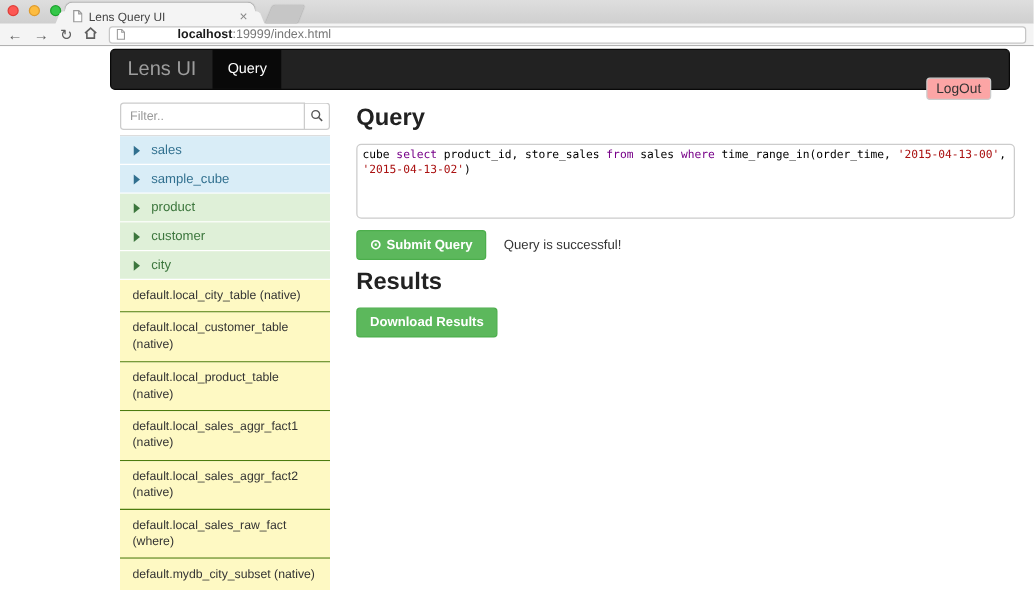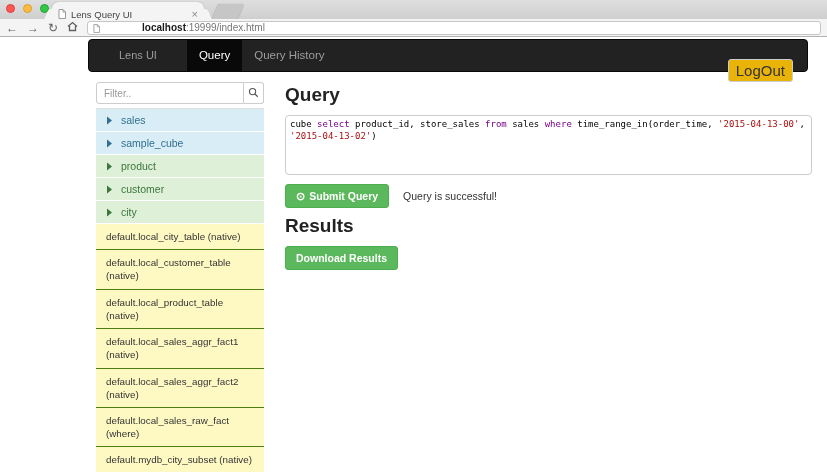--- a/index.html
+++ b/index.html
@@ -32,26 +32,26 @@
   .urlbar { flex:1; height:14px; background:#fff; border:1px solid #c6c6c6; border-radius:3px;
             display:flex; align-items:center; padding:0 5px; gap:4px; }
   .url-text { font-size:10px; color:#777; white-space:nowrap;margin-left:38px; }
   .url-text b { color:#1a1a1a; font-weight:bold; }
 
   
   .page { position:relative; width:827px; height:434px; background:#fff; }
 
   .navbar { position:absolute; left:88px; top:2px; width:720px; height:33px;
             background:#222; border:1px solid #080808; border-radius:4px; display:flex; align-items:stretch; }
-  .brand { color:#9d9d9d; font-size:11px; line-height:31px; padding:0 30px;text-align:center; }
+  .brand { color:#9d9d9d; font-size:16px; line-height:31px; padding:0 13px;text-align:center; }
   .nav-item { font-size:11.5px; line-height:31px; padding:0 12px; color:#9d9d9d; cursor:pointer; }
   .nav-item.active { background:#090909; color:#fff; }
   .navbar-right { margin-left:auto; display:flex; align-items:center; padding-right:14px; }
-  .logout-btn { background:#eab308; border:1px solid #ccc; border-radius:3px; color:#333;
-                font-size:15px; padding:2px 7px; cursor:pointer;margin-top:30px; }
+  .logout-btn { background:#fca5a5; border:1px solid #ccc; border-radius:3px; color:#333;
+                font-size:11px; padding:2px 7px; cursor:pointer;margin-top:30px; }
 
   
   .sidebar { position:absolute; left:96px; top:45px; width:168px; }
   .filter-group { display:flex; height:22px; margin-bottom:4px; }
   .filter-input { flex:1; border:1px solid #ccc; border-radius:3px 0 0 3px; padding:0 7px;
                   font-size:10px; color:#555; outline:none; font-family:"Liberation Sans",sans-serif; }
   .filter-input::placeholder { color:#999; }
   .filter-btn { width:28px; background:#fff; border:1px solid #ccc; border-left:none;
                 border-radius:0 3px 3px 0; display:flex; align-items:center; justify-content:center; cursor:pointer; }
   .cube-list { border-top:1px solid #ddd; }
@@ -120,21 +120,20 @@
     </span>
     <span class="url-text"><b>localhost</b><span>:19999/index.html</span></span>
   </div>
 </div>
 
 <div class="page">
 
   <div class="navbar">
     <span class="brand">Lens UI</span>
     <span class="nav-item active">Query</span>
-    <span class="nav-item">Query History</span>
     <span class="navbar-right">
       <button class="logout-btn">LogOut</button>
     </span>
   </div>
 
   <div class="sidebar">
     <div class="filter-group">
       <input class="filter-input" placeholder="Filter.." style="">
       <button class="filter-btn">
         <span>

